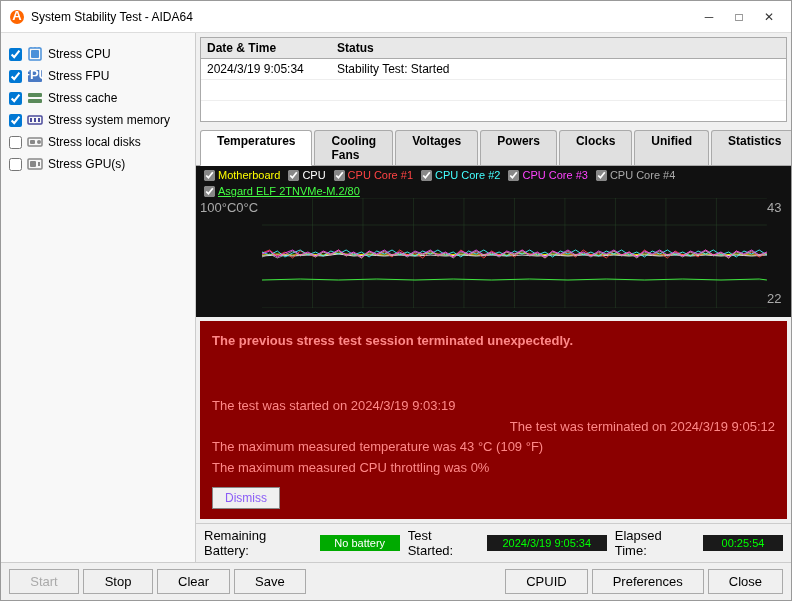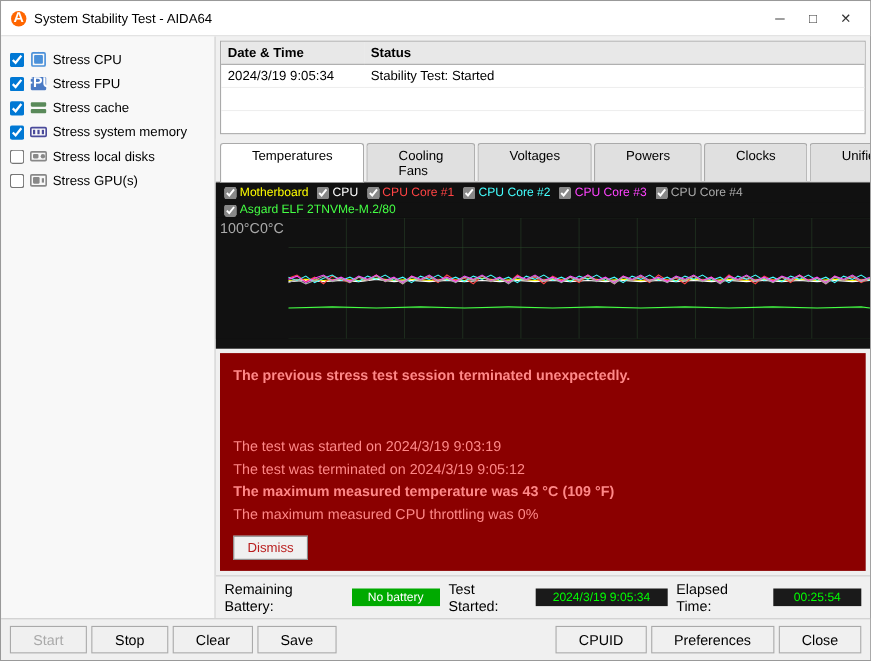--- a/index.html
+++ b/index.html
@@ -25,48 +25,48 @@
     .right-panel { flex: 1; display: flex; flex-direction: column; overflow: hidden; }
     
     .status-table { margin: 4px; border: 1px solid #aaa; background: white; }
     .status-table table { width: 100%; border-collapse: collapse; }
     .status-table th { background: #e8e8e8; border-bottom: 1px solid #aaa; padding: 3px 6px; text-align: left; font-size: 12px; font-weight: 600; }
     .status-table td { padding: 3px 6px; font-size: 12px; border-bottom: 1px solid #eee; }
     .status-table tr:last-child td { border-bottom: none; }
     .col-datetime { width: 130px; margin-left: 35px; }
     
     .tabs-bar { display: flex; background: #f0f0f0; border-bottom: 1px solid #aaa; padding-top: 4px; padding-left: 4px; gap: 0; }
-    .tab { padding: 3px 28px; border: 1px solid #aaa; border-bottom: none; background: #e0e0e0; cursor: pointer; font-size: 12px; margin-right: 2px; border-radius: 3px 3px 0 0; }
+    .tab { padding: 3px 16px; border: 1px solid #aaa; border-bottom: none; background: #e0e0e0; cursor: pointer; font-size: 12px; margin-right: 2px; border-radius: 3px 3px 0 0; font-weight: bold; }
     .tab.active { background: #fff; border-bottom: 1px solid #fff; margin-bottom: -1px; z-index: 1; }
     
     .chart-area { background: #111; position: relative; height: 155px; overflow: hidden; margin: 0; }
     .chart-legend { display: flex; align-items: center; gap: 8px; padding: 3px 8px; background: #111; flex-wrap: wrap; }
     .legend-item { display: flex; align-items: center; gap: 3px; font-size: 11px; }
     .legend-checkbox { width: 11px; height: 11px; accent-color: #888; }
     .legend-label { font-size: 11px; }
     .legend-label.yellow { color: #ffff00; }
     .legend-label.white { color: #ffffff; }
     .legend-label.red { color: #ff4444; }
     .legend-label.cyan { color: #44ffff; }
     .legend-label.magenta { color: #ff44ff; }
     .legend-label.gray { color: #aaaaaa; }
-    .legend-label.green { color: #44ff44; }
+    .legend-label.green { color: #44ff44; text-decoration: underline; }
     
     .chart-second-row { display: flex; align-items: center; gap: 8px; padding: 1px 8px; background: #111; }
     
     .chart-canvas { position: relative; height: 110px; background: #111; display: flex; }
     .chart-y-labels { display: flex; flex-direction: row; justify-content: space-between; padding: 2px 4px; color: #aaa; font-size: 10px; min-width: 28px; text-align: right; }
     .chart-graph { flex: 1; position: relative; overflow: hidden; }
     .chart-graph svg { width: 100%; height: 100%; }
     .chart-right-labels { display: flex; flex-direction: column; justify-content: space-between; padding: 2px 0; color: #aaa; font-size: 10px; min-width: 24px; text-align: left; }
     
     .grid-line { stroke: #2a4a2a; stroke-width: 0.5; }
     
     .alert-panel { background: #8b0000; color: #ff9999; padding: 10px 12px; margin: 4px; font-size: 12px; line-height: 1.6; }
-    .dismiss-btn { margin-top: 8px; padding: 3px 12px; background: #f0f0f0; border: 1px solid #888; cursor: pointer; font-size: 12px; color: #b91c1c; }
+    .dismiss-btn { margin-top: 8px; padding: 3px 12px; background: #f0f0f0; border: 1px solid #888; cursor: pointer; font-size: 12px; color: #8b5cf6; }
     
     .status-bar { display: flex; align-items: center; gap: 8px; padding: 4px 8px; background: #f0f0f0; border-top: 1px solid #ccc; font-size: 12px; }
     .status-value-green { background: #00aa00; color: white; padding: 2px 8px; font-size: 11px; min-width: 80px; text-align: center; }
     .status-value-dark { background: #1a1a1a; color: #00ff00; padding: 2px 8px; font-size: 11px; min-width: 120px; text-align: center; }
     .status-value-elapsed { background: #1a1a1a; color: #00ff00; padding: 2px 8px; font-size: 11px; min-width: 80px; text-align: center; }
     
     .bottom-bar { display: flex; align-items: flex-end; gap: 4px; padding: 6px 8px; background: #f0f0f0; border-top: 1px solid #ccc; }
     .bottom-btn { padding: 4px 20px; border: 1px solid #aaa; background: #f0f0f0; cursor: pointer; font-size: 13px; min-width: 70px; }
     .bottom-btn:disabled { color: #aaa; cursor: default; }
     .bottom-btn-spacer { flex: 1; }
@@ -268,28 +268,32 @@
 
               <polyline points="0,54 10,57 20,53 30,59 40,55 50,52 60,57 70,54 80,58 90,53 100,56 110,52 120,57 130,54 140,59 150,53 160,56 170,52 180,57 190,54 200,58 210,53 220,56 230,52 240,57 250,54 260,59 270,53 280,56 290,52 300,57 310,54 320,58 330,53 340,56 350,52 360,57 370,54 380,59 390,53 400,56 410,52 420,57 430,54 440,58 450,53 460,56 470,52 480,57 490,54 500,59 510,53 520,56 530,52 540,57 550,54 560,58 570,53 580,56 590,52 600,57 610,54 620,59 630,53 640,56 650,52 660,57" fill="none" stroke="#44ffff" stroke-width="1"></polyline>
 
               <polyline points="0,56 10,53 20,59 30,55 40,52 50,57 60,54 70,58 80,53 90,56 100,52 110,57 120,54 130,59 140,53 150,56 160,52 170,57 180,54 190,58 200,53 210,56 220,52 230,57 240,54 250,59 260,53 270,56 280,52 290,57 300,54 310,58 320,53 330,56 340,52 350,57 360,54 370,59 380,53 390,56 400,52 410,57 420,54 430,58 440,53 450,56 460,52 470,57 480,54 490,59 500,53 510,56 520,52 530,57 540,54 550,58 560,53 570,56 580,52 590,57 600,54 610,59 620,53 630,56 640,52 650,57 660,54" fill="none" stroke="#ff44ff" stroke-width="1"></polyline>
 
               <polyline points="0,59 10,56 20,60 30,57 40,53 50,58 60,55 70,59 80,54 90,57 100,53 110,58 120,55 130,60 140,54 150,57 160,53 170,58 180,55 190,59 200,54 210,57 220,53 230,58 240,55 250,60 260,54 270,57 280,53 290,58 300,55 310,59 320,54 330,57 340,53 350,58 360,55 370,60 380,54 390,57 400,53 410,58 420,55 430,59 440,54 450,57 460,53 470,58 480,55 490,60 500,54 510,57 520,53 530,58 540,55 550,59 560,54 570,57 580,53 590,58 600,55 610,60 620,54 630,57 640,53 650,58 660,55" fill="none" stroke="#aaaaaa" stroke-width="1"></polyline>
 
               <polyline points="0,82 50,81 100,82 150,81 200,82 250,81 300,82 350,81 400,82 450,81 500,82 550,81 600,82 650,81 660,82" fill="none" stroke="#44ff44" stroke-width="1"></polyline>
             </svg>
           </div>
+          <div class="chart-right-labels">
+            <span>43</span>
+            <span style="margin-top: auto;">22</span>
+          </div>
         </div>
       </div>
 
       <div class="alert-panel">
         <div style="font-weight:bold; color:#ff8888;">The previous stress test session terminated unexpectedly.</div>
         <div style="color:#ff8888;margin-top:44px;">The test was started on 2024/3/19 9:03:19</div>
-        <div style="color:#ff8888;">The test was terminated on 2024/3/19 9:05:12</div>
-        <div style="color:#ff8888;font-weight:bold;">The maximum measured temperature was 43 °C  (109 °F)</div>
+        <div style="color:#ff8888;text-align:right;">The test was terminated on 2024/3/19 9:05:12</div>
+        <div style="color:#ff8888;">The maximum measured temperature was 43 °C  (109 °F)</div>
         <div style="color:#ff8888;">The maximum measured CPU throttling was 0%</div>
         <button class="dismiss-btn">Dismiss</button>
       </div>
 
       <div class="status-bar">
         <span>Remaining Battery:</span>
         <span class="status-value-green">No battery</span>
         <span>Test Started:</span>
         <span class="status-value-dark">2024/3/19 9:05:34</span>
         <span>Elapsed Time:</span>

